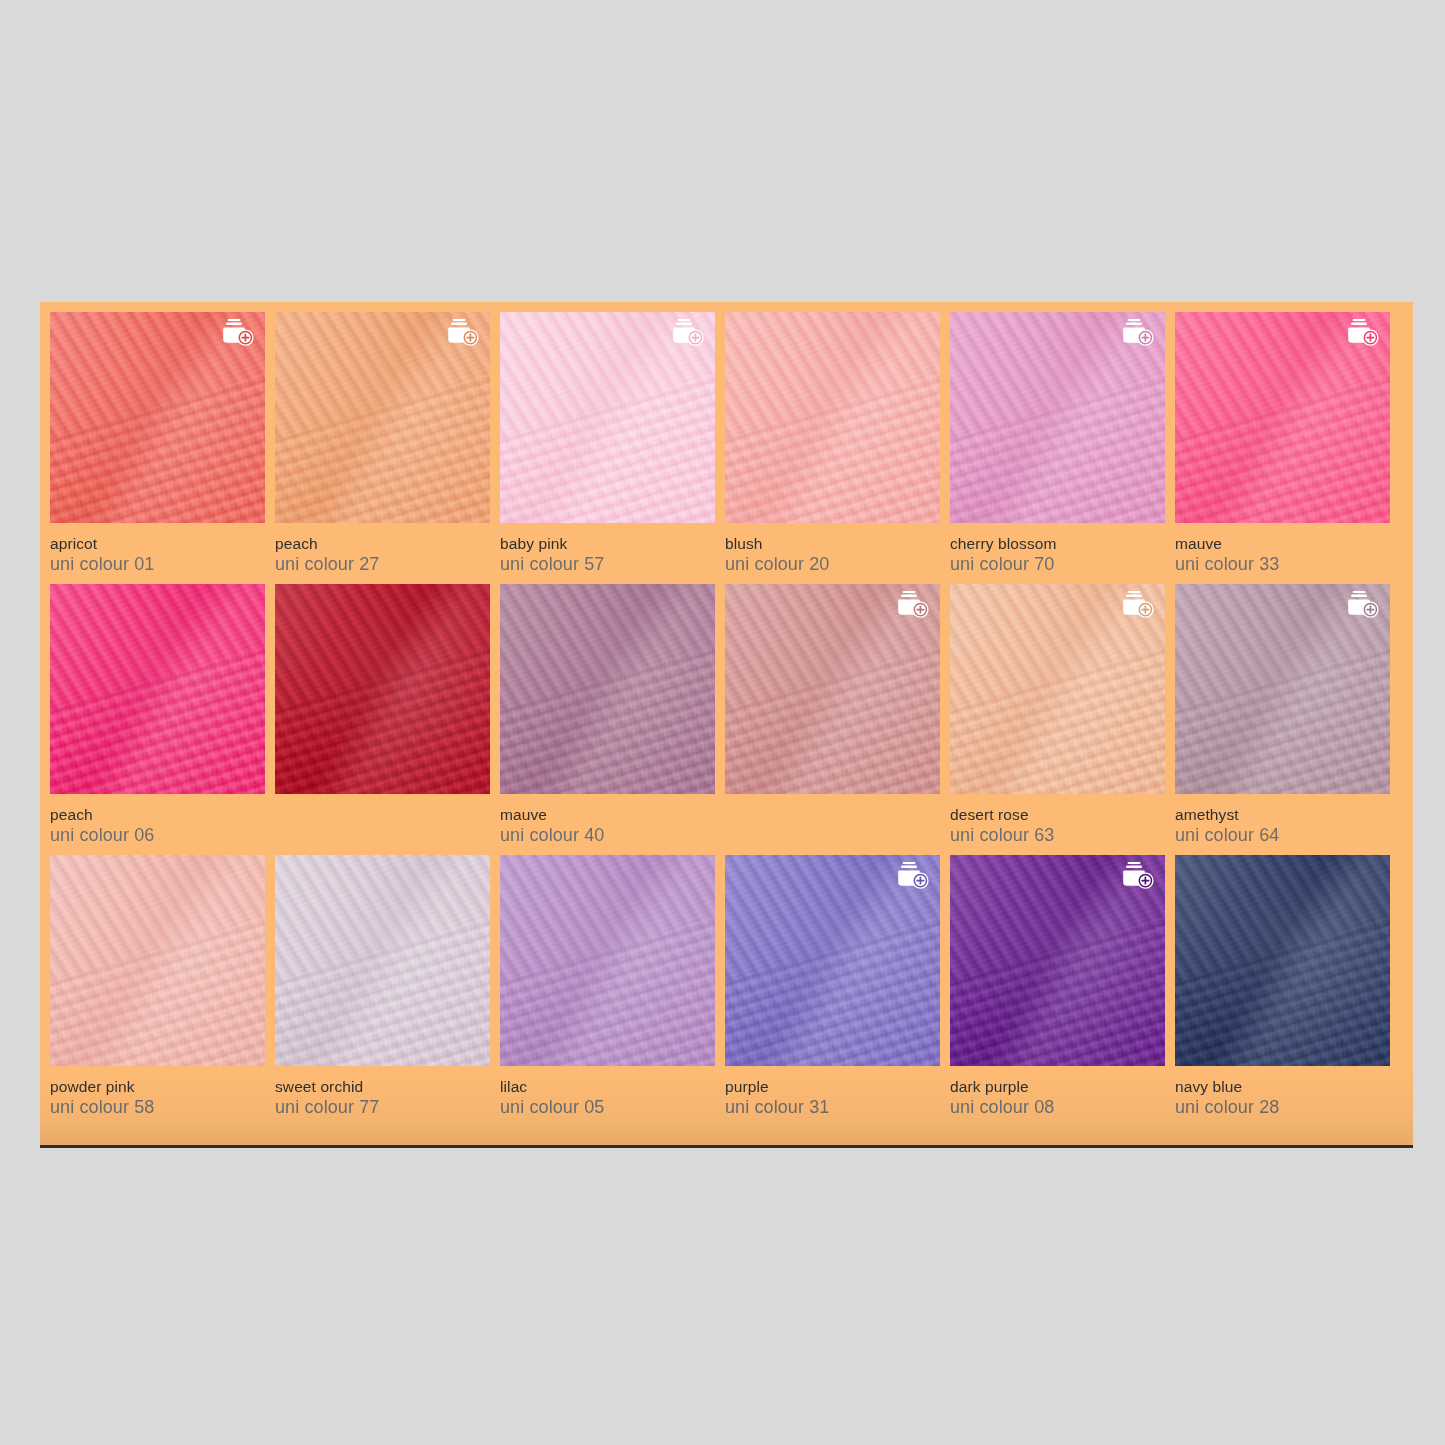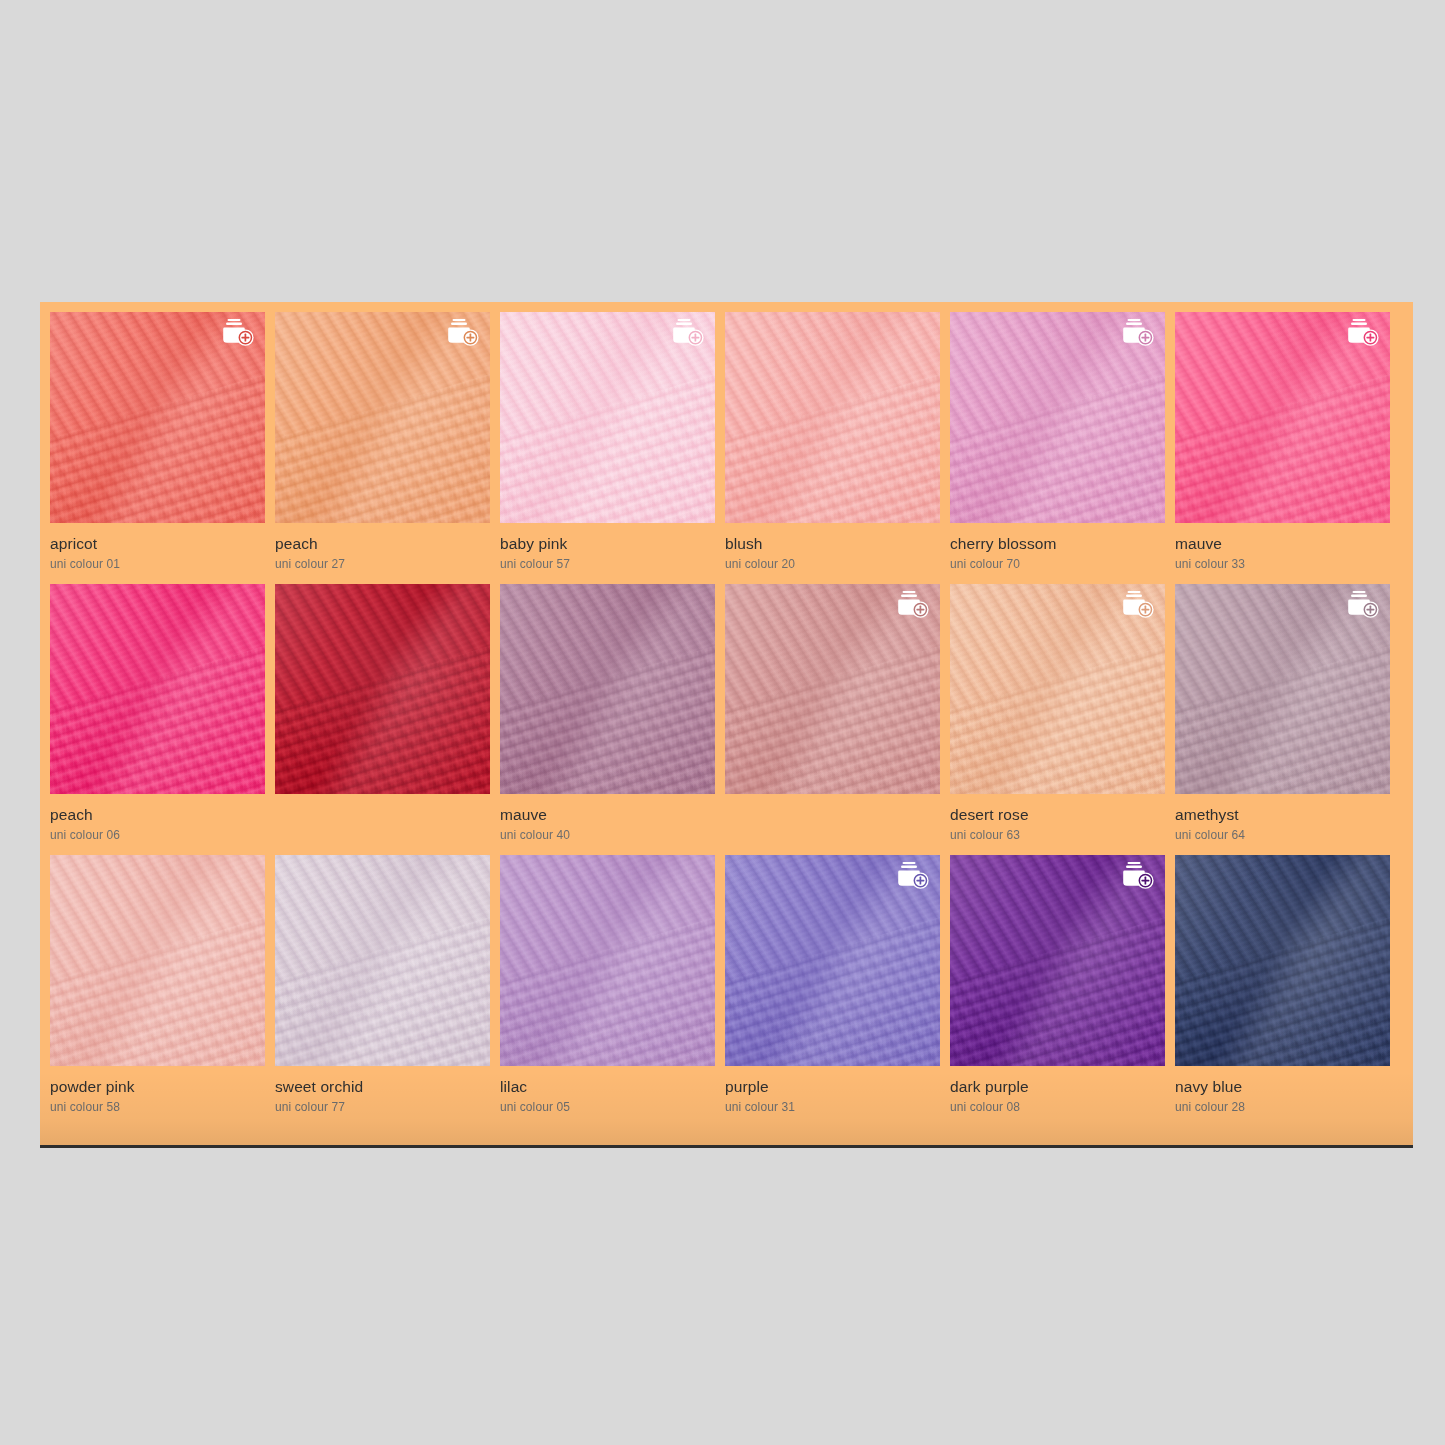--- a/index.html
+++ b/index.html
@@ -120,21 +120,21 @@
     padding-bottom: 10px;
   }
   .swatch-name {
     font-size: 15.5px;
     line-height: 20px;
     color: #2f2f2f;
     letter-spacing: 0.1px;
     white-space: nowrap;
   }
   .swatch-code {
-    font-size: 12px;
+    font-size: 18px;
     line-height: 20px;
     color: #6d6d6d;
     letter-spacing: 0.1px;
     white-space: nowrap;
   }
 </style>
 </head>
 <body>
 
 <div id="swatch-card">

